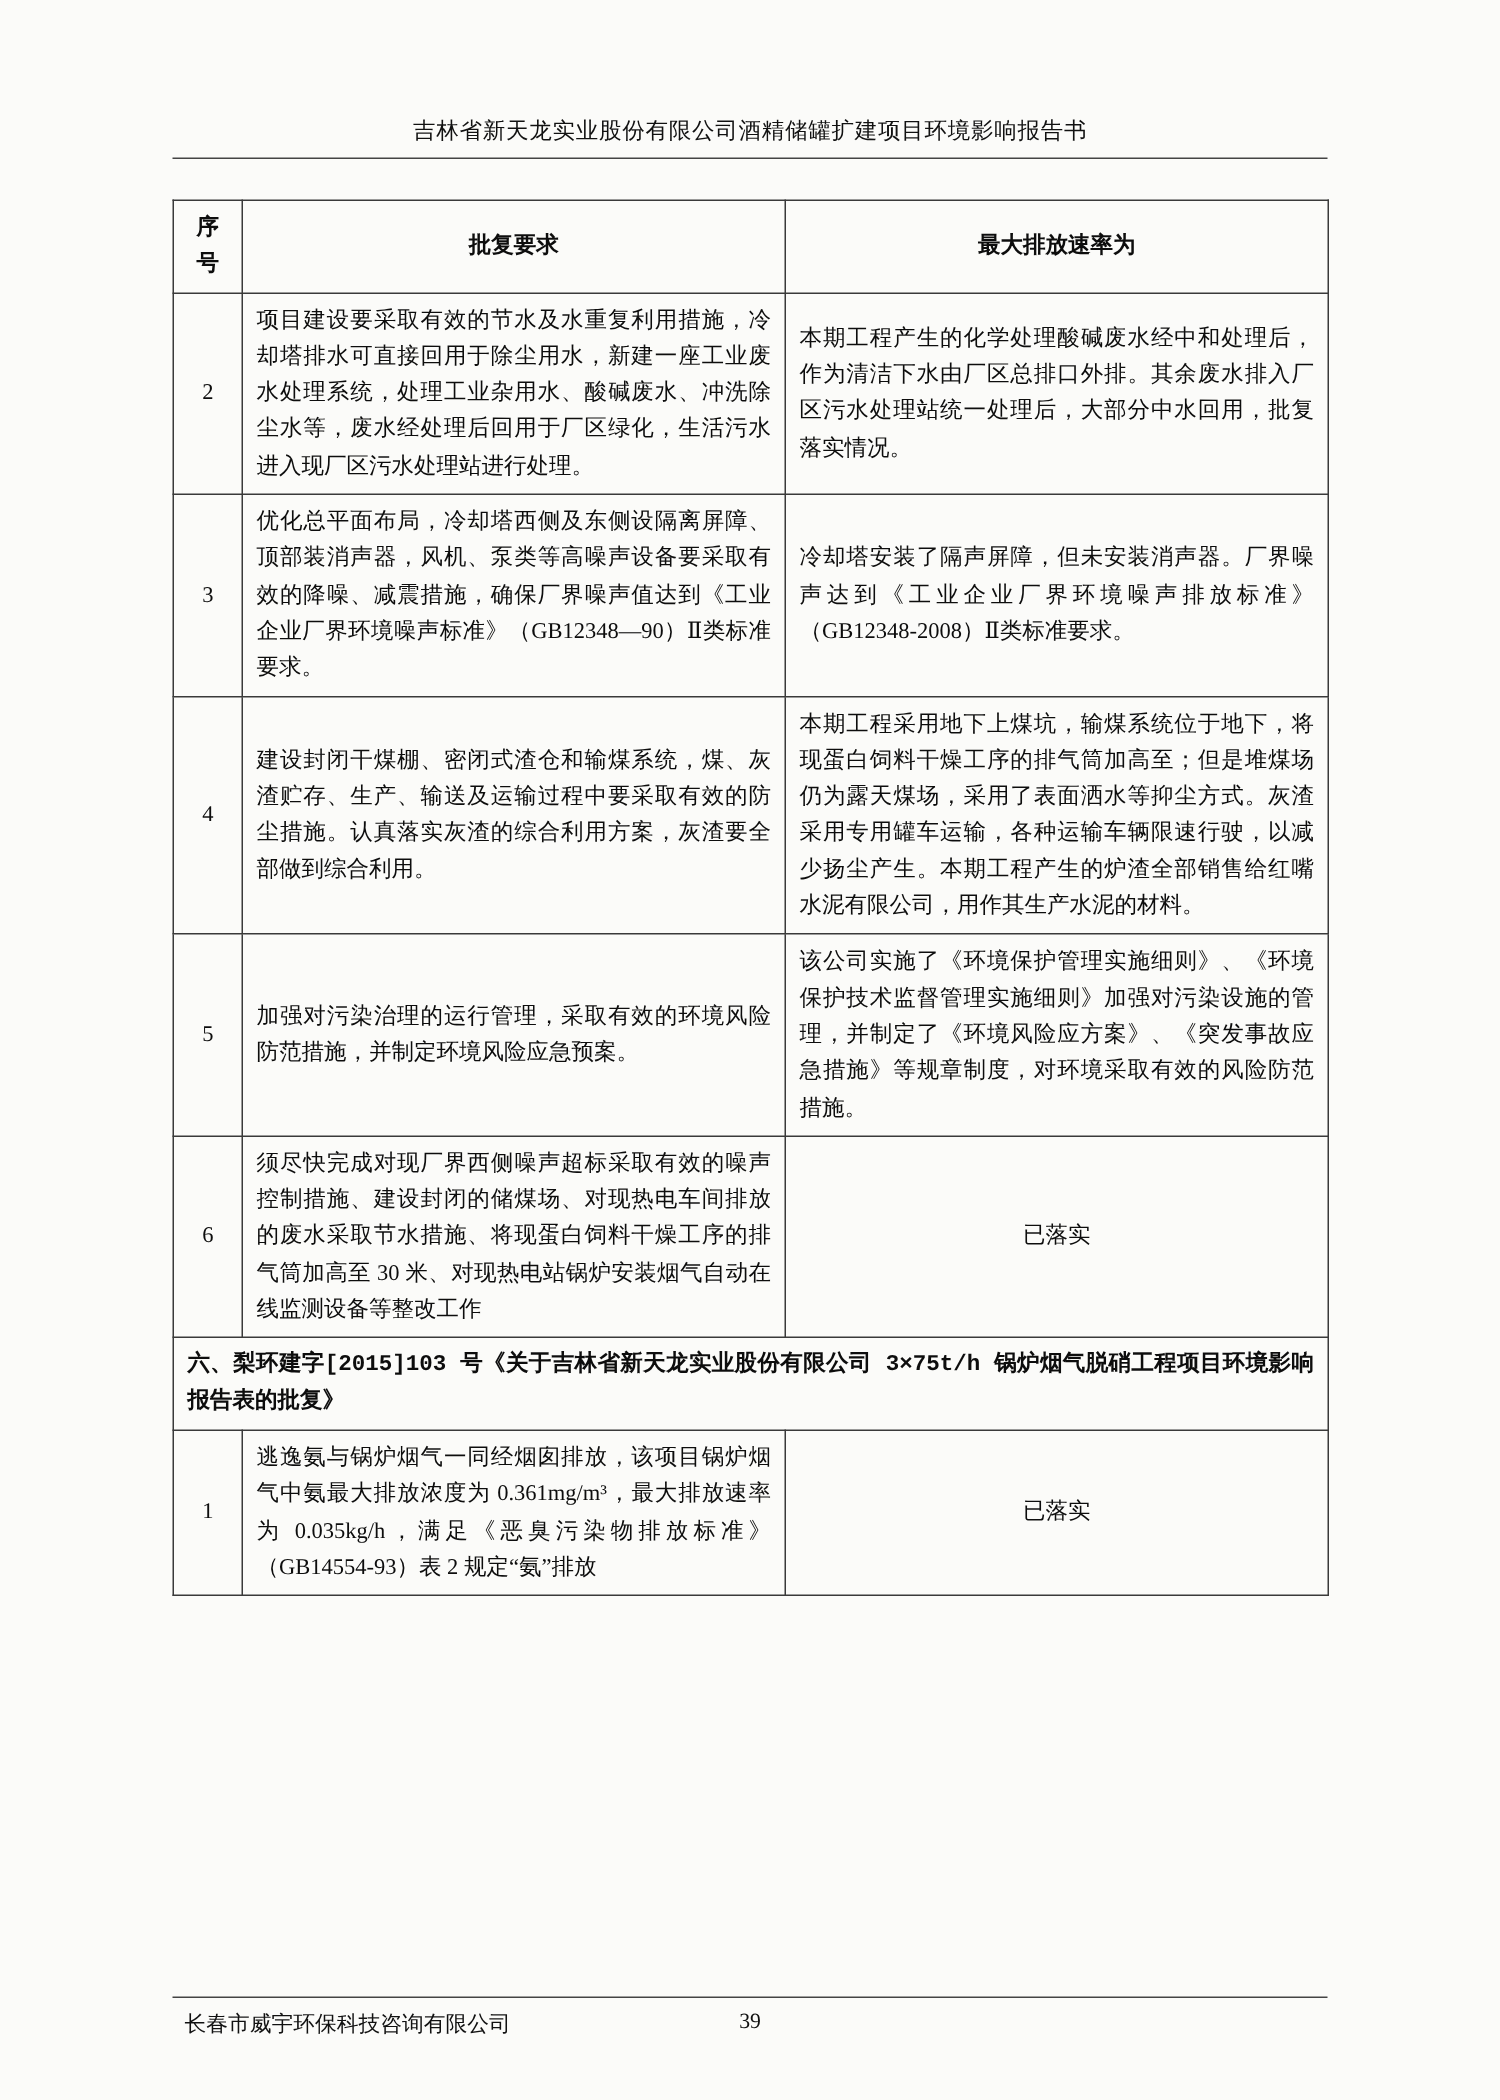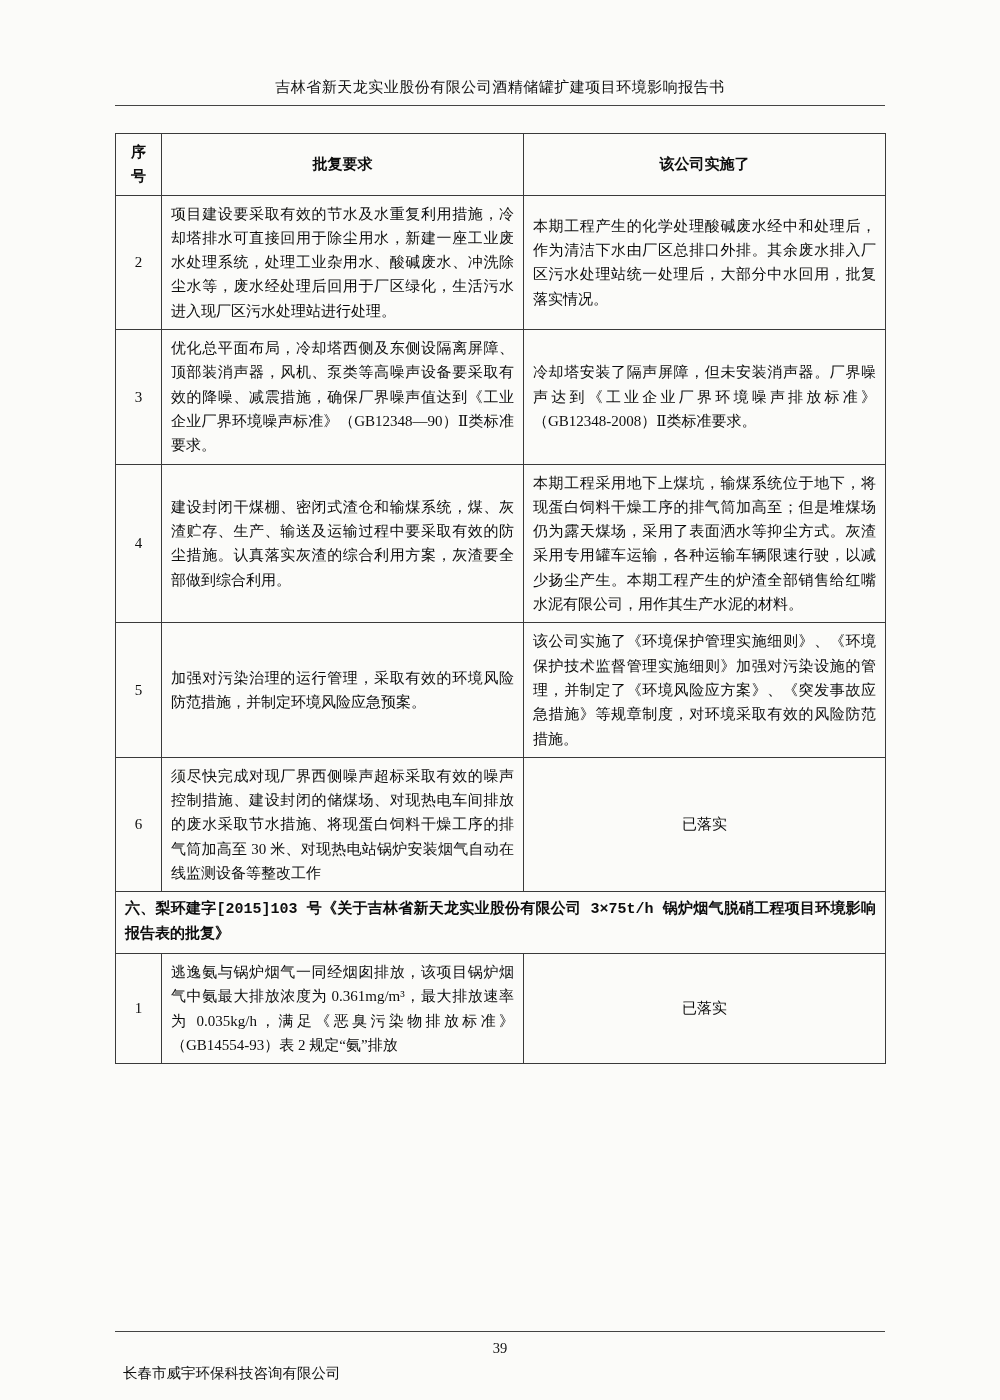--- a/index.html
+++ b/index.html
@@ -51,21 +51,20 @@
     left: 115px;
     top: 1340px;
     width: 770px;
     font-size: 14.5px;
     color: #111;
   }
   .footer .left {
     position: absolute;
     left: 8px;
     top: 0;
-    margin-top: 24px;
   }
   .footer .pageno {
     position: absolute;
     left: 0;
     top: 0;
     width: 770px;
     text-align: center;
   }
 
   table.doc {
@@ -136,21 +135,21 @@
       <col class="c-req">
       <col class="c-res">
     </colgroup>
     <tbody>
       <tr>
         <td class="idx-head">
           <div>序</div>
           <div>号</div>
         </td>
         <td class="th">批复要求</td>
-        <td class="th">该公司实施了</td>
+        <td class="th">最大排放速率为</td>
       </tr>
 
 
       <tr>
         <td class="idx">2</td>
         <td class="cell-mid just">项目建设要采取有效的节水及水重复利用措施，冷却塔排水可直接回用于除尘用水，新建一座工业废水处理系统，处理工业杂用水、酸碱废水、冲洗除尘水等，废水经处理后回用于厂区绿化，生活污水进入现厂区污水处理站进行处理。</td>
         <td class="cell-mid just">本期工程产生的化学处理酸碱废水经中和处理后，作为清洁下水由厂区总排口外排。其余废水排入厂区污水处理站统一处理后，大部分中水回用，批复落实情况。</td>
       </tr>
 
       <tr>

